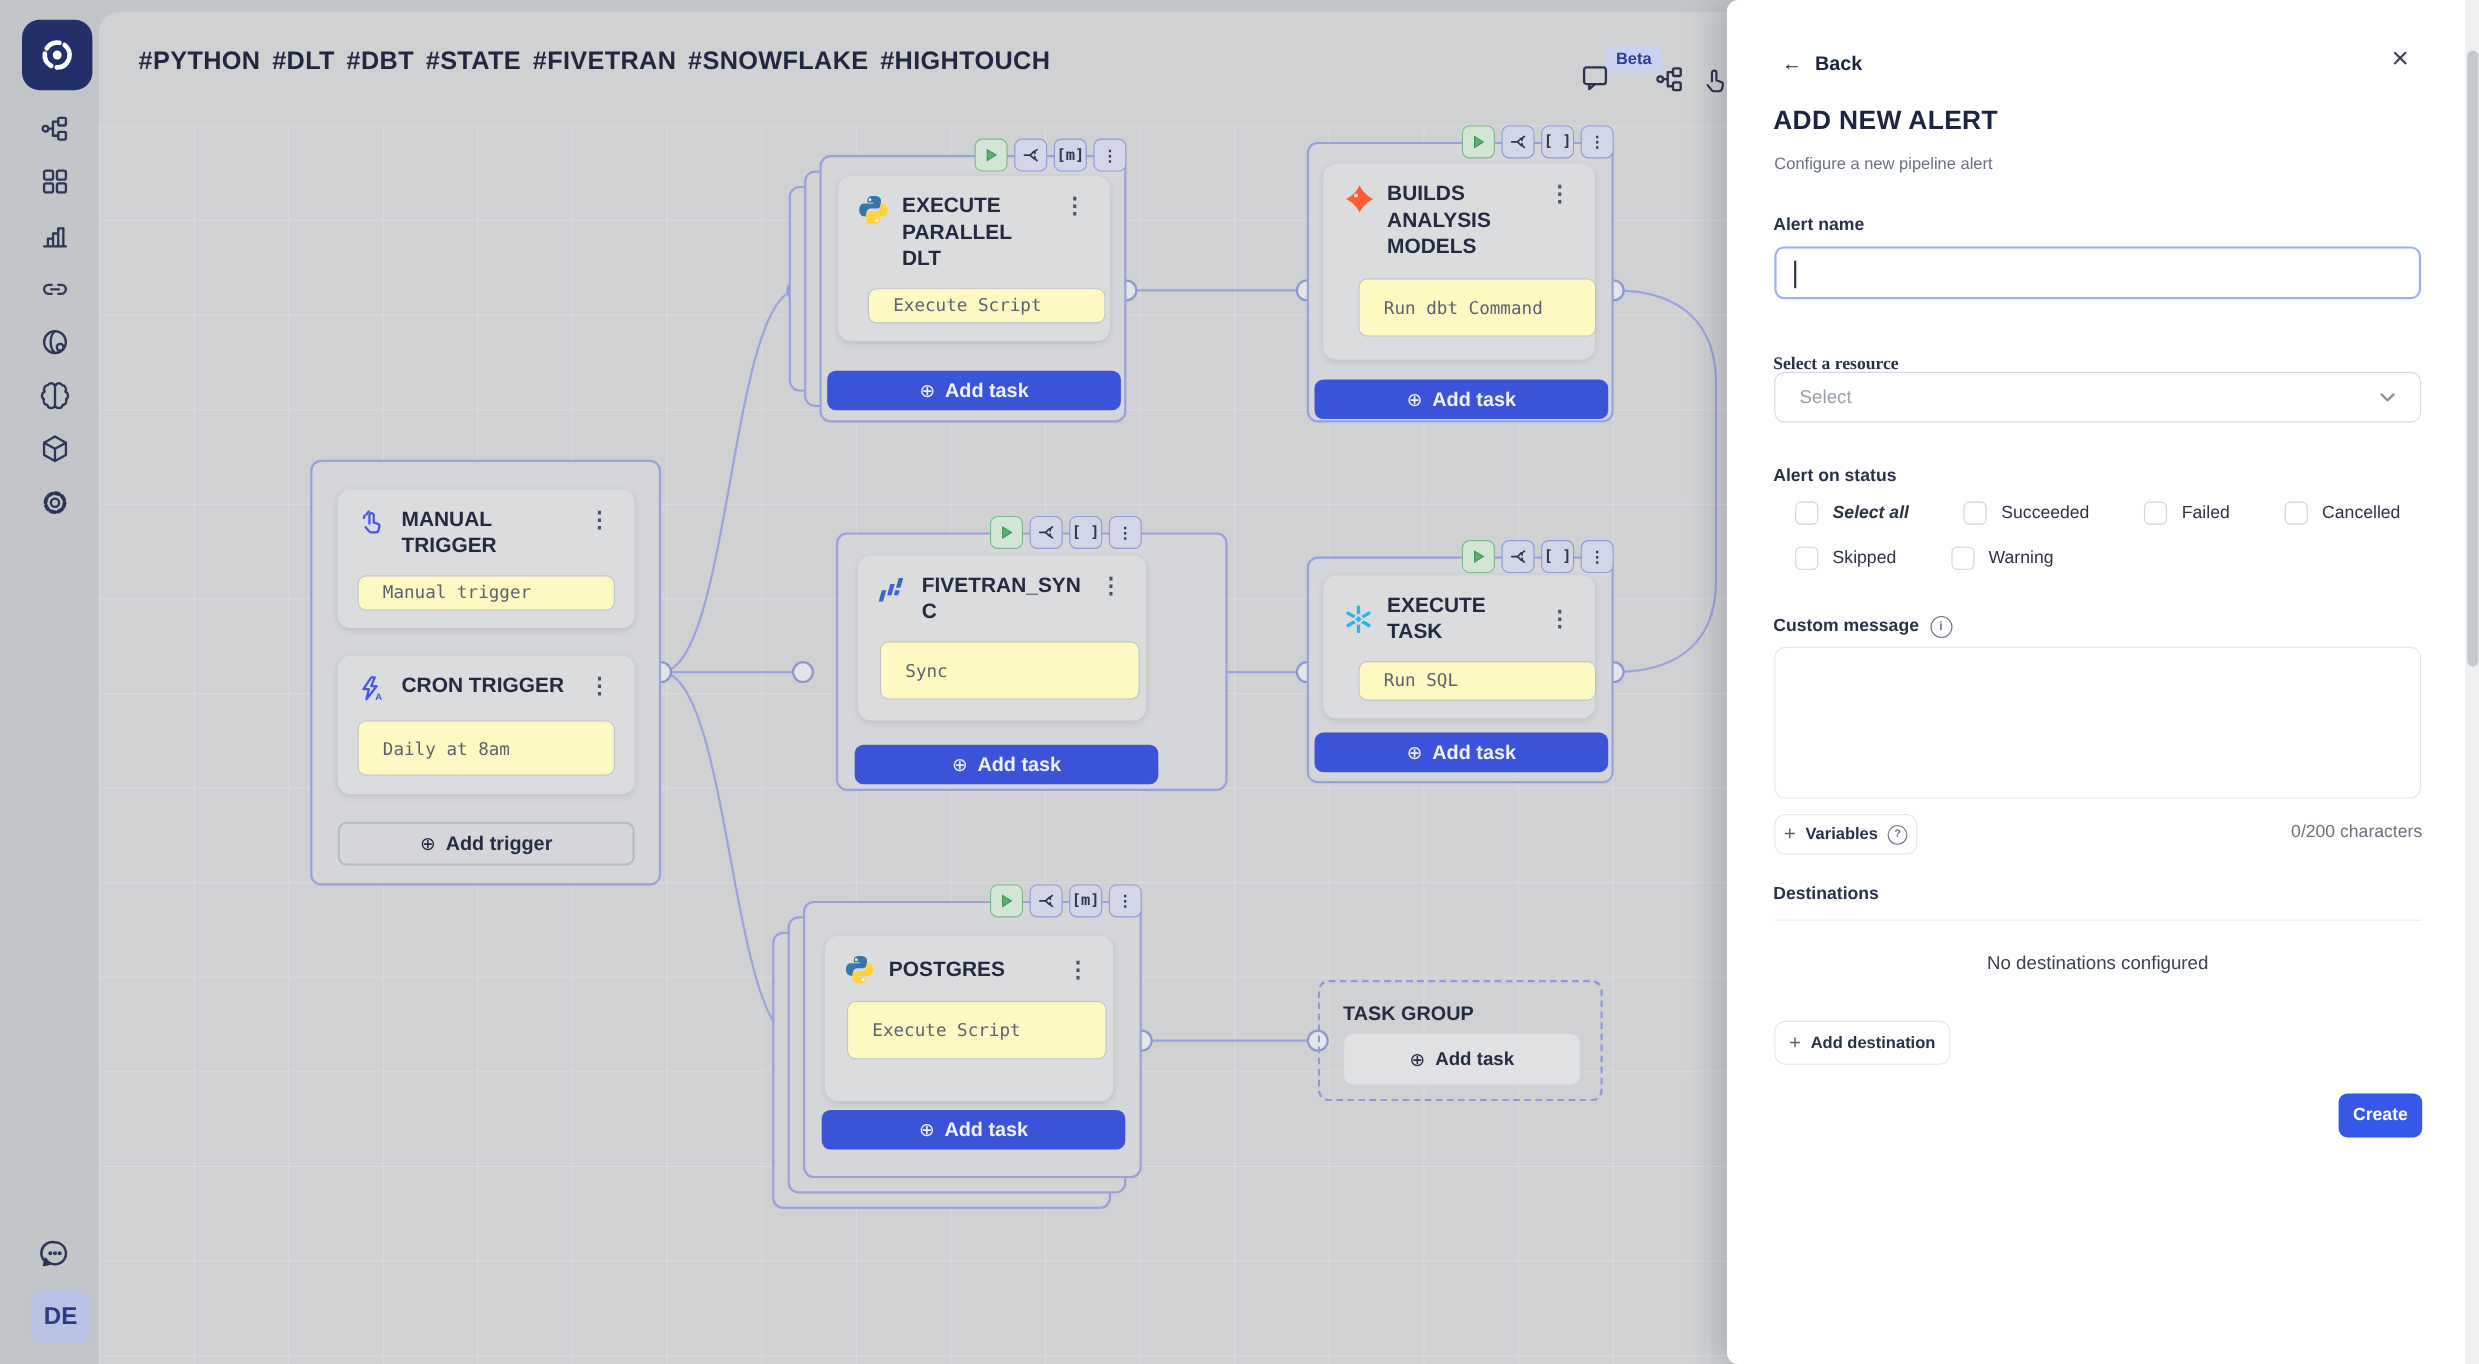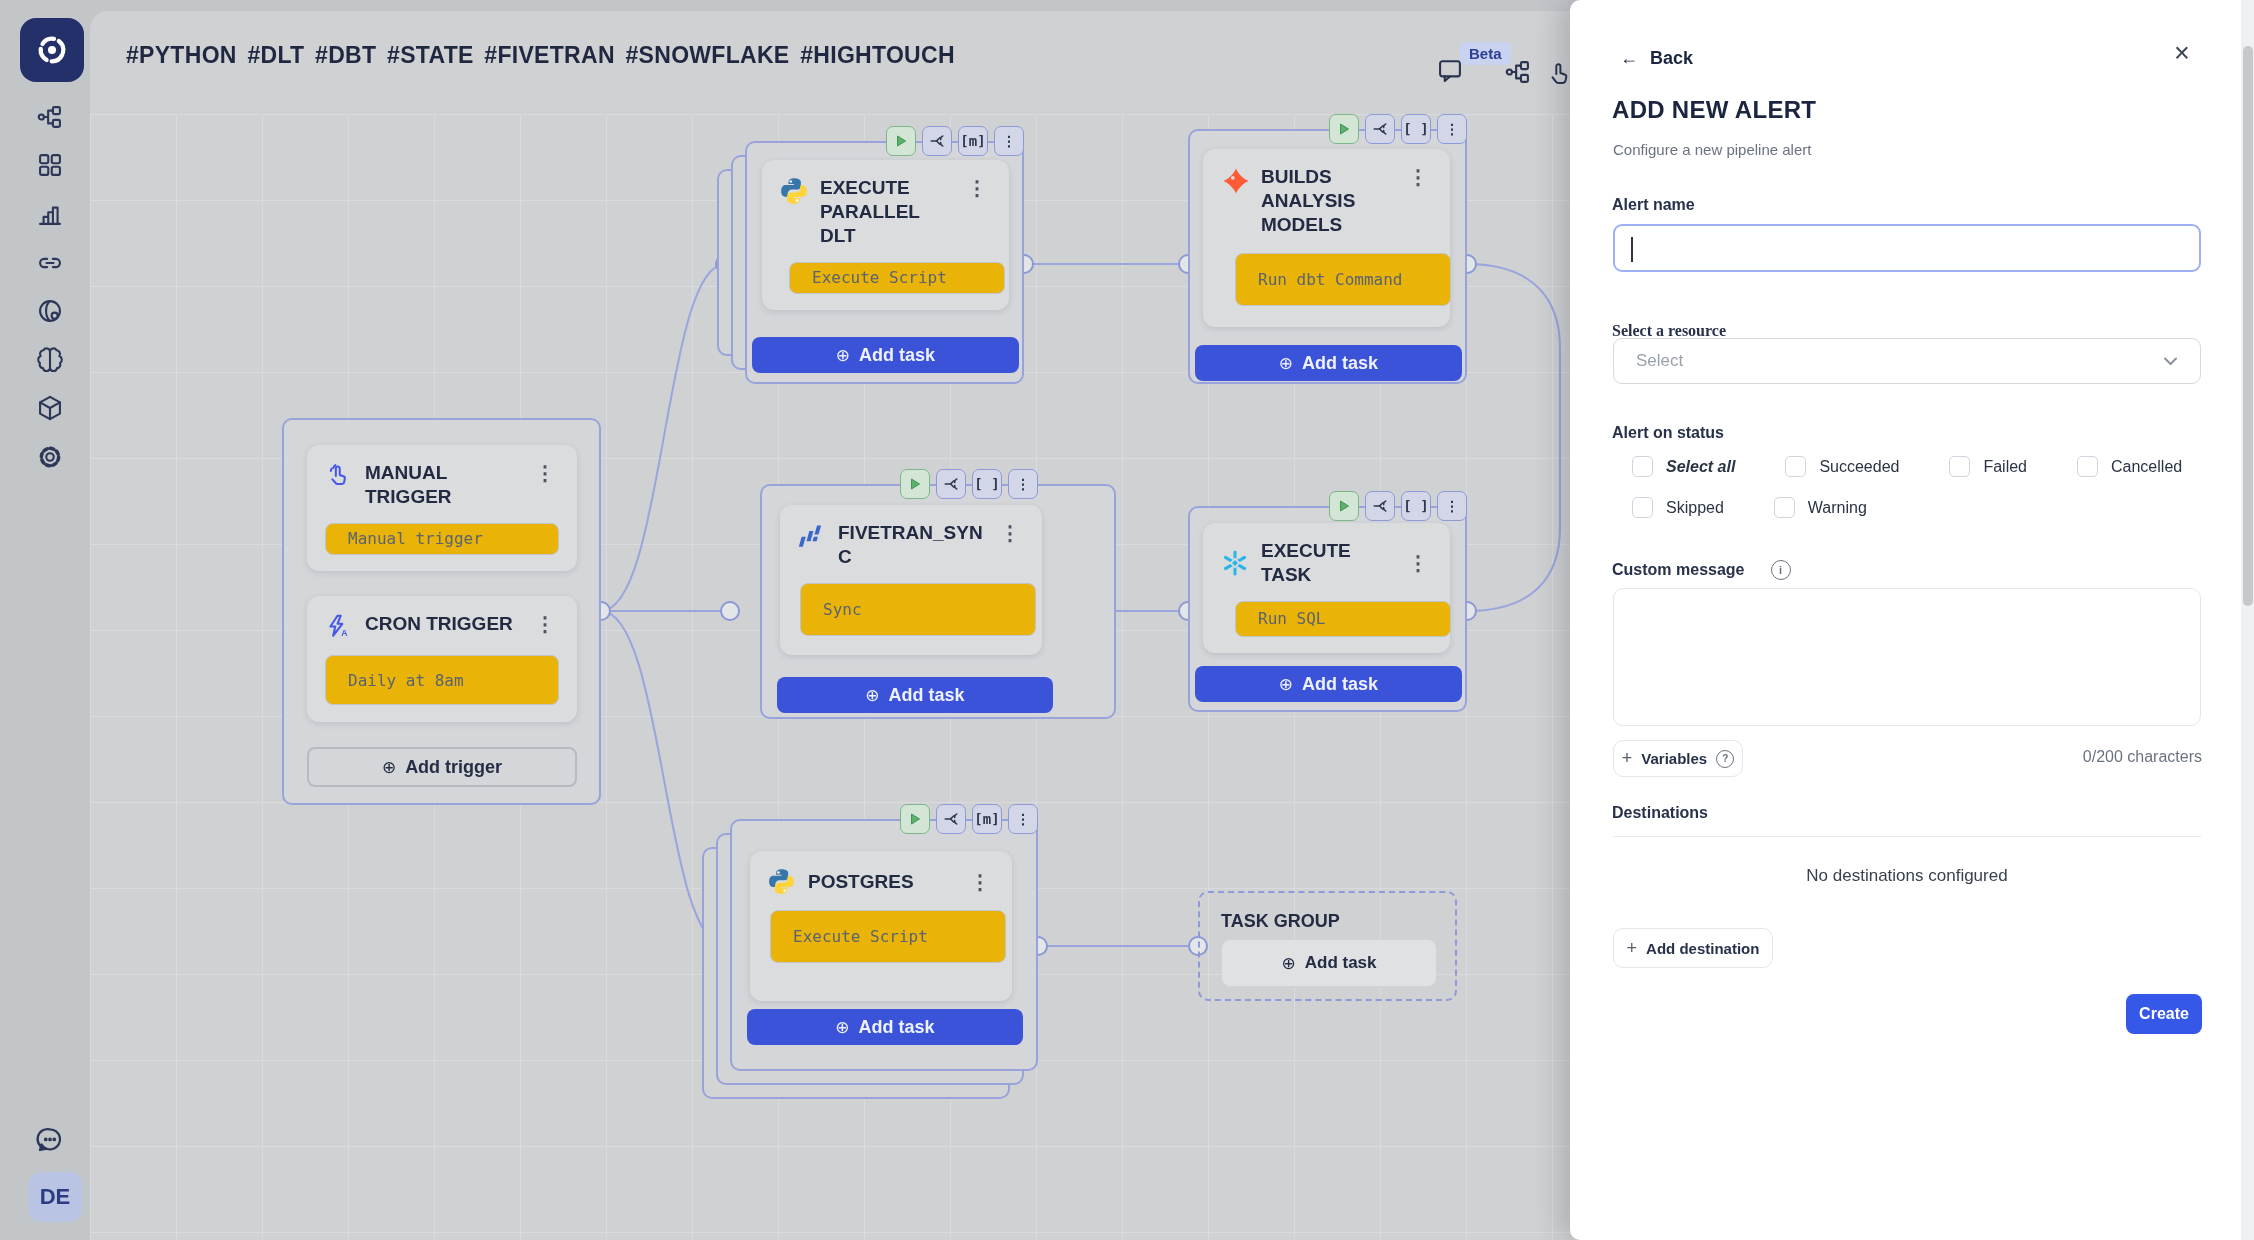--- a/index.html
+++ b/index.html
@@ -26,21 +26,21 @@
   
   .group{position:absolute;border:2px solid #98a3dc;border-radius:10px;background:#d4d6d9;box-sizing:border-box;}
   .ghost{position:absolute;border:2px solid #98a3dc;border-radius:10px;background:#d2d4d6;box-sizing:border-box;}
   .dashed-group{position:absolute;border:2px dashed #8e9bd8;border-radius:10px;box-sizing:border-box;}
 
   .node-card{position:absolute;background:#dadcde;border-radius:12px;box-shadow:0 2px 6px rgba(30,40,70,.12);box-sizing:border-box;padding:16px 18px;display:flex;flex-direction:column;}
   .node-head{display:flex;align-items:flex-start;gap:12px;}
   .node-icon{flex:0 0 auto;width:28px;height:28px;margin-top:1px;}
   .node-title{font-size:19px;font-weight:bold;color:#222b42;line-height:1.26;}
   .kebab{margin-left:auto;color:#4a5263;font-size:20px;font-weight:bold;line-height:1;cursor:pointer;padding:2px 4px;}
-  .sub-box{background:#eab308;border:1px solid #c0c4c9;border-radius:8px;color:#5a6370;font-family:"DejaVu Sans Mono",monospace;font-size:16px;display:flex;align-items:center;padding:0 22px;box-sizing:border-box;}
+  .sub-box{background:#fef9c3;border:1px solid #c0c4c9;border-radius:8px;color:#5a6370;font-family:"DejaVu Sans Mono",monospace;font-size:16px;display:flex;align-items:center;padding:0 22px;box-sizing:border-box;}
 
   .btn-blue{position:absolute;background:#3b53d8;border:none;border-radius:8px;color:#eef1ff;font-size:18px;font-weight:bold;font-family:"Liberation Sans",sans-serif;display:flex;align-items:center;justify-content:center;gap:9px;cursor:pointer;}
   .btn-ghost{position:absolute;background:transparent;border:2px solid #b6bac1;border-radius:8px;color:#252e45;font-size:18px;font-weight:bold;font-family:"Liberation Sans",sans-serif;display:flex;align-items:center;justify-content:center;gap:9px;cursor:pointer;box-sizing:border-box;}
   .btn-light{position:absolute;background:#dfe1e3;border:1px solid #cfd2d6;border-radius:9px;color:#232c43;font-size:17px;font-weight:bold;font-family:"Liberation Sans",sans-serif;display:flex;align-items:center;justify-content:center;gap:9px;cursor:pointer;box-sizing:border-box;}
   .oplus{font-weight:normal;font-size:17px;}
 
   .toolbar{position:absolute;display:flex;gap:6px;}
   .tbtn{width:30px;height:30px;border-radius:7px;background:#d2d6e6;border:1.6px solid #8d9ad8;box-sizing:border-box;display:flex;align-items:center;justify-content:center;color:#2f3850;font-size:14px;font-weight:bold;font-family:"DejaVu Sans Mono",monospace;cursor:pointer;}
   .tbtn.play{background:#d3e6d6;border-color:#7db789;}
 
@@ -468,21 +468,21 @@
       <div class="check">
           <span class="checkbox"></span>
           <span class="lbl">Skipped</span>
         </div>
       <div class="check">
           <span class="checkbox"></span>
           <span class="lbl">Warning</span>
         </div>
     </div>
 
-    <div class="plabel" style="left:42px;top:560px;display:flex;align-items:center;gap:26px;">
+    <div class="plabel" style="left:42px;top:560px;display:flex;align-items:center;gap:10px;">
       <span>Custom message</span>
       <span class="info-ic">i</span>
     </div>
     <div class="textarea"></div>
     <button class="wbtn" style="left:43px;top:740px;width:130px;height:37px;">
       <span class="plus">+</span>
       <span>Variables</span>
       <span class="info-ic" style="width:16px;height:16px;font-size:10px;">?</span>
     </button>
     <div class="counter">0/200 characters</div>

